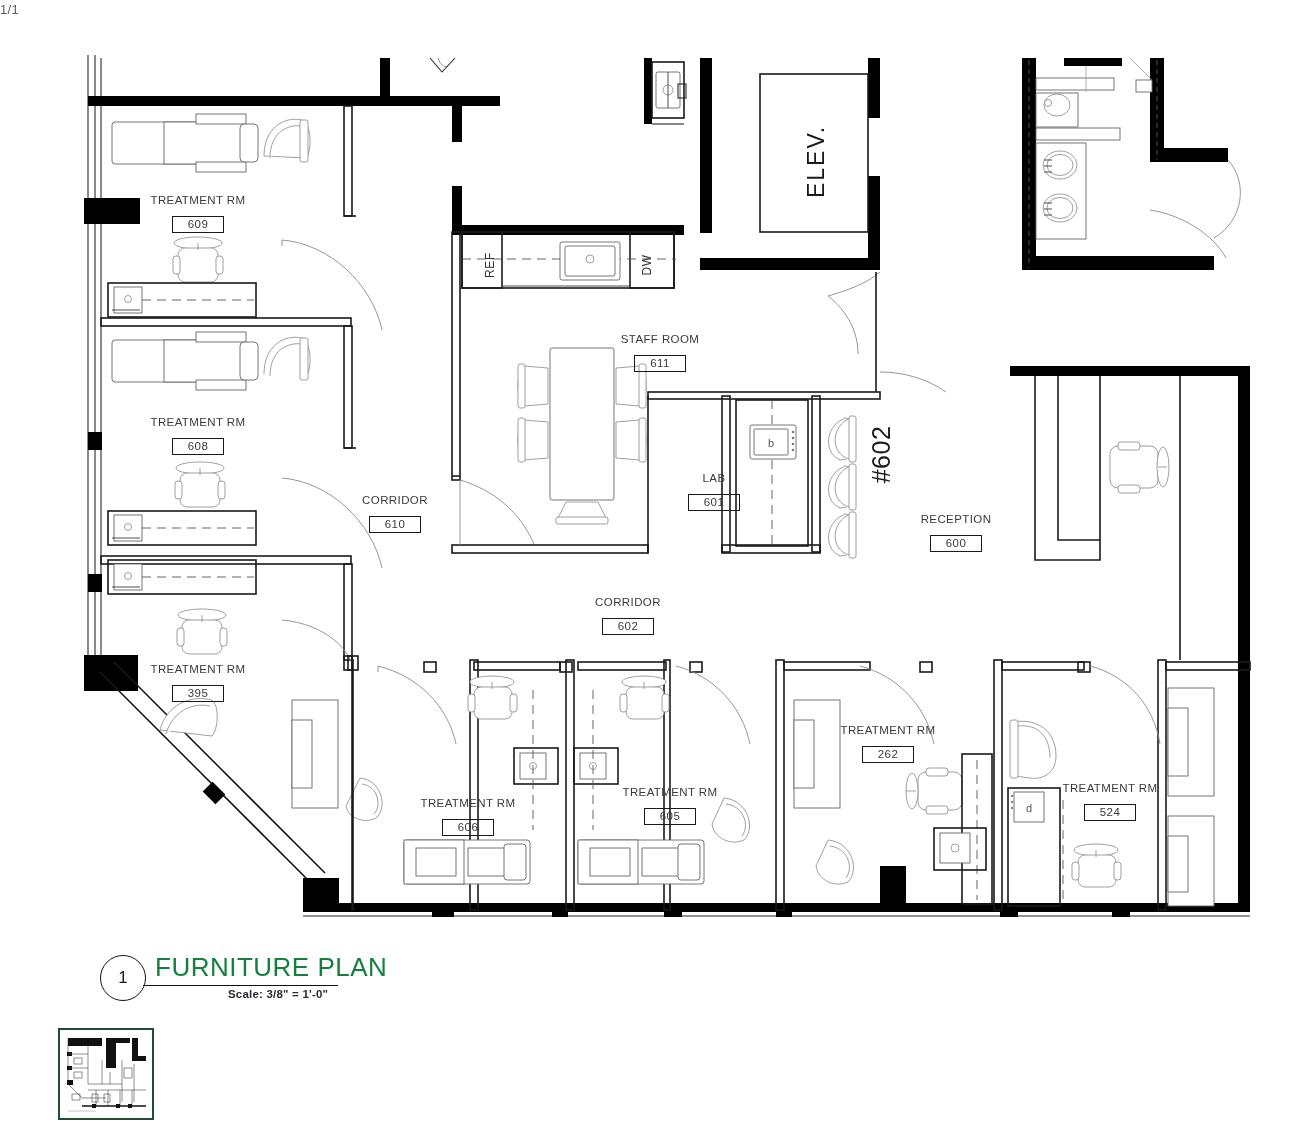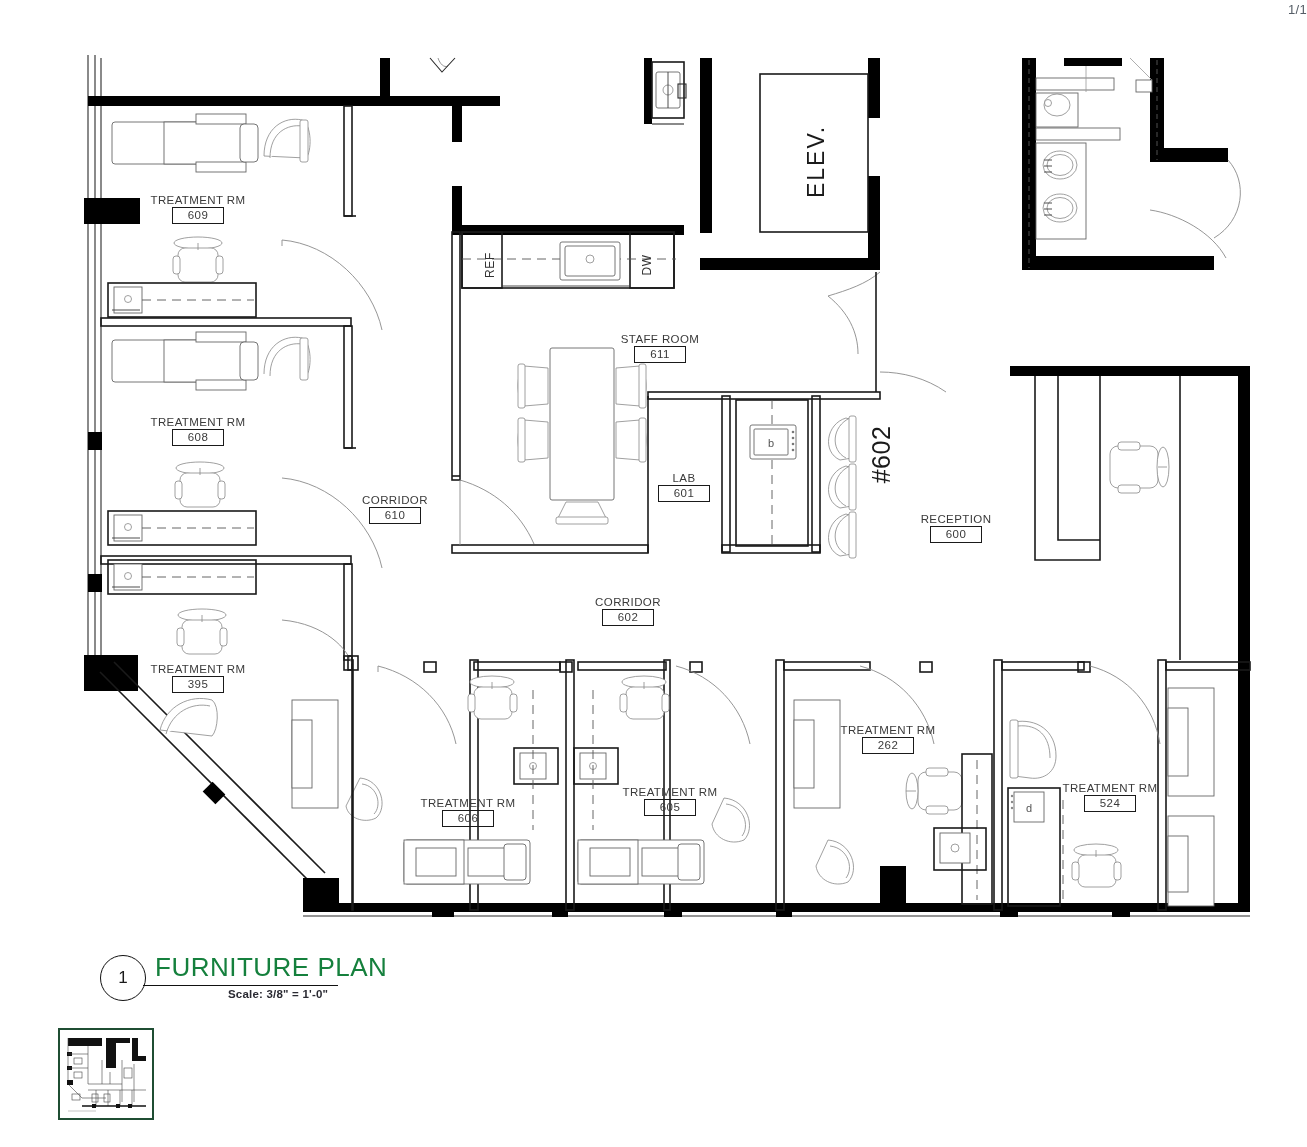--- a/index.html
+++ b/index.html
@@ -11,21 +11,21 @@
   #page {
     position: relative;
     width: 1307px;
     height: 1147px;
     background: #ffffff;
     overflow: hidden;
   }
   #page-header {
     position: absolute;
     top: 2px; left: 0; width: 1307px;
-    text-align: right;
+    text-align: left;
     font-size: 13px;
     color: #555d66;
     letter-spacing: 0.3px;
   }
   #plan-svg { position: absolute; top: 0; left: 0; }
 
   
   .rlabel {
     position: absolute;
     text-align: center;
@@ -33,21 +33,21 @@
     font-size: 11.5px;
     letter-spacing: 0.4px;
     white-space: nowrap;
     line-height: 1.05;
   }
   .rlabel .rname { display: block; }
   .rlabel .rnum {
     display: inline-block;
     border: 1px solid #1a1a1a;
     padding: 0px 13px 1px 13px;
-    margin-top: 1px;
+    margin-top: 10px;
     font-size: 11.5px;
     line-height: 1.25;
     min-width: 52px;
   }
   .vlabel {
     position: absolute;
     color: #1a1a1a;
     white-space: nowrap;
     transform-origin: center center;
   }
@@ -505,21 +505,21 @@
   <div class="rlabel" style="left:568px; top:596px; width:120px;">
     <span class="rname">CORRIDOR</span>
     <span class="rnum">602</span>
   </div>
 
   <div class="rlabel" style="left:600px; top:333px; width:120px;">
     <span class="rname">STAFF ROOM</span>
     <span class="rnum">611</span>
   </div>
 
-  <div class="rlabel" style="left:644px; top:472px; width:80px;">
+  <div class="rlabel" style="left:674px; top:472px; width:80px;">
     <span class="rname">LAB</span>
     <span class="rnum">601</span>
   </div>
 
   <div class="rlabel" style="left:908px; top:513px; width:96px;">
     <span class="rname">RECEPTION</span>
     <span class="rnum">600</span>
   </div>
 
   <div class="rlabel" style="left:388px; top:797px; width:160px;">

